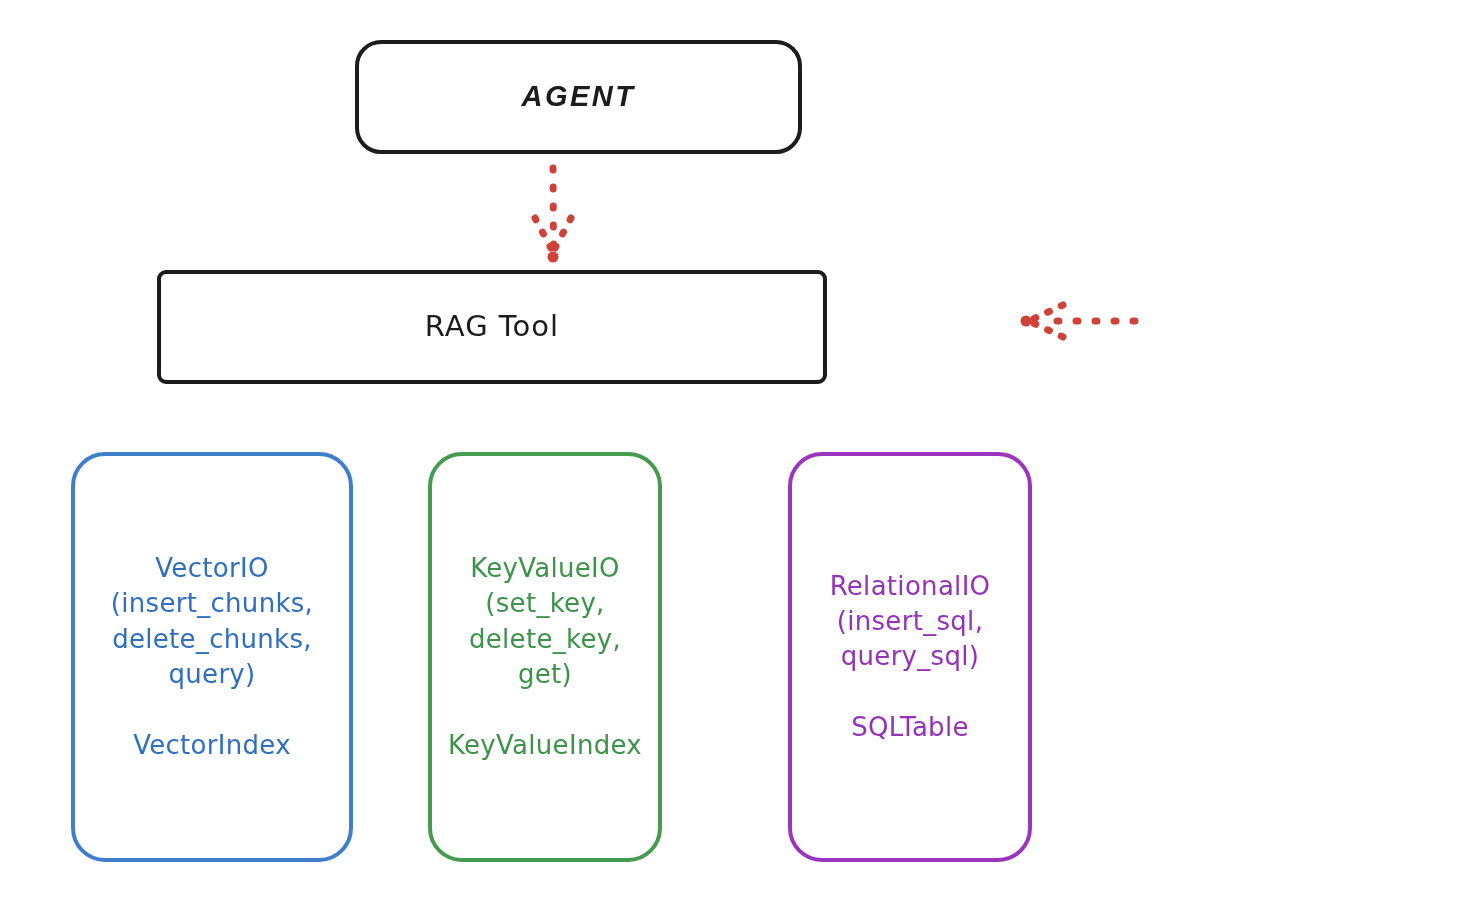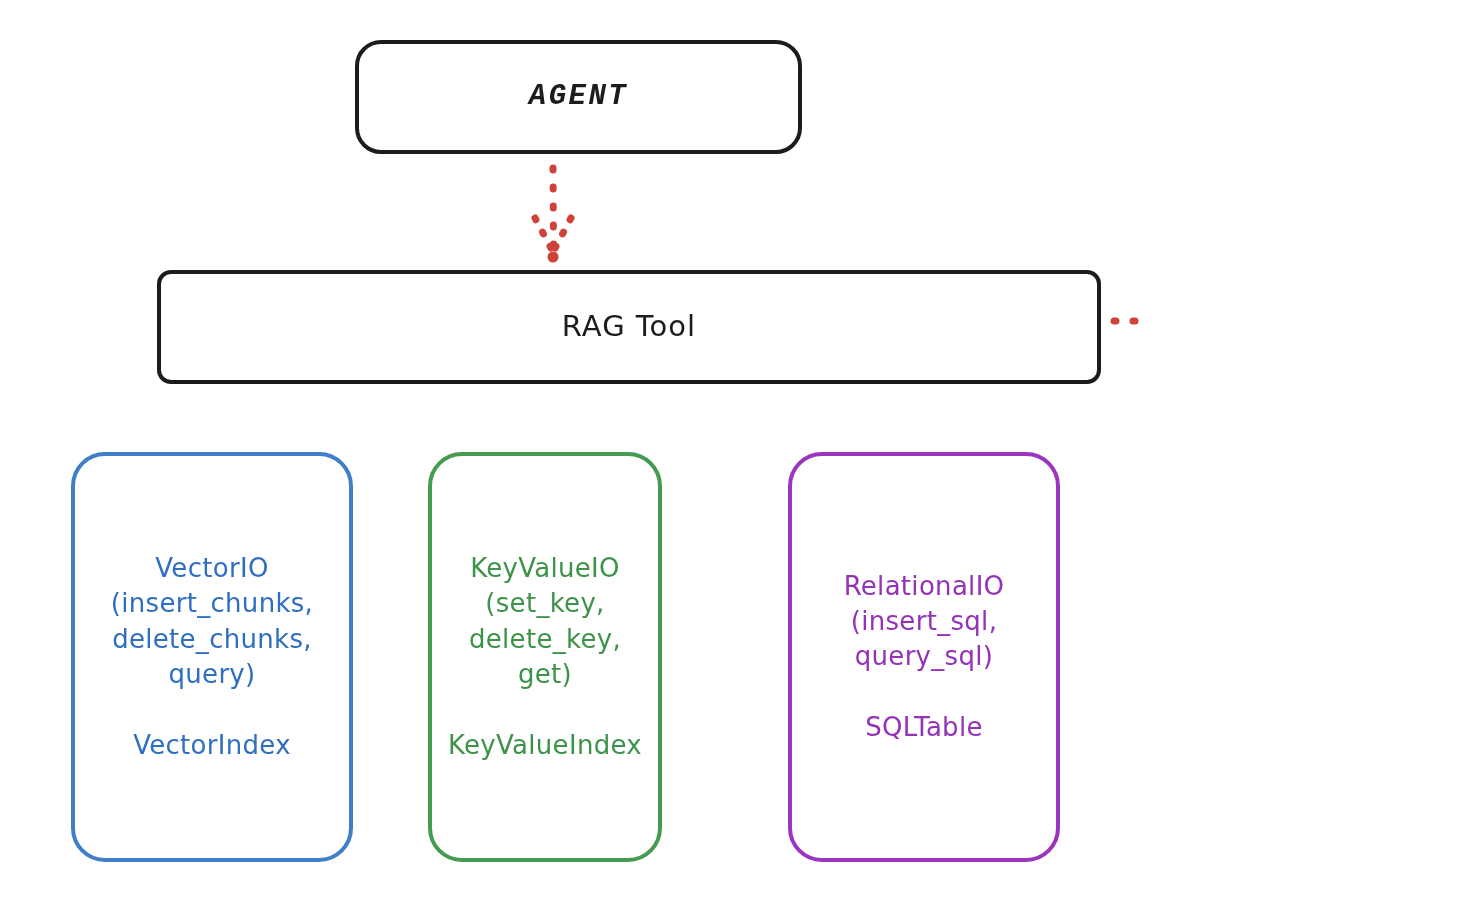--- a/index.html
+++ b/index.html
@@ -35,36 +35,36 @@
   
   #agent-node {
     left: 355px;
     top: 40px;
     width: 447px;
     height: 114px;
     border: 4px solid #1c1c1c;
     border-radius: 26px;
   }
   #agent-node .node-label {
-    font-family: Liberation Mono, monospace;
+    font-family: Liberation Sans, sans-serif;
     font-size: 29px;
     font-style: italic;
     font-weight: 600;
     letter-spacing: 2.5px;
     color: #1c1c1c;
   }
 
   
   #ragtool-node {
     left: 157px;
     top: 270px;
-    width: 944px;
+    width: 670px;
     height: 114px;
     border: 4px solid #1c1c1c;
-    border-radius: 14px;
+    border-radius: 9px;
   }
   #ragtool-node .node-label {
     font-family: "DejaVu Sans", sans-serif;
     font-size: 29px;
     font-weight: 400;
     letter-spacing: 1px;
     color: #1c1c1c;
   }
 
   
@@ -93,21 +93,21 @@
 
   #keyvalueio-node {
     left: 428px;
     width: 234px;
     border-color: #459b4f;
   }
   #keyvalueio-node .node-label { color: #3d9349; }
 
   #relationalio-node {
     left: 788px;
-    width: 272px;
+    width: 244px;
     border-color: #9c35bd;
   }
   #relationalio-node .node-label { color: #9432b8; }
 
   
   #ingest-annotation {
     position: absolute;
     left: 1148px;
     top: 280px;
     width: 330px;

